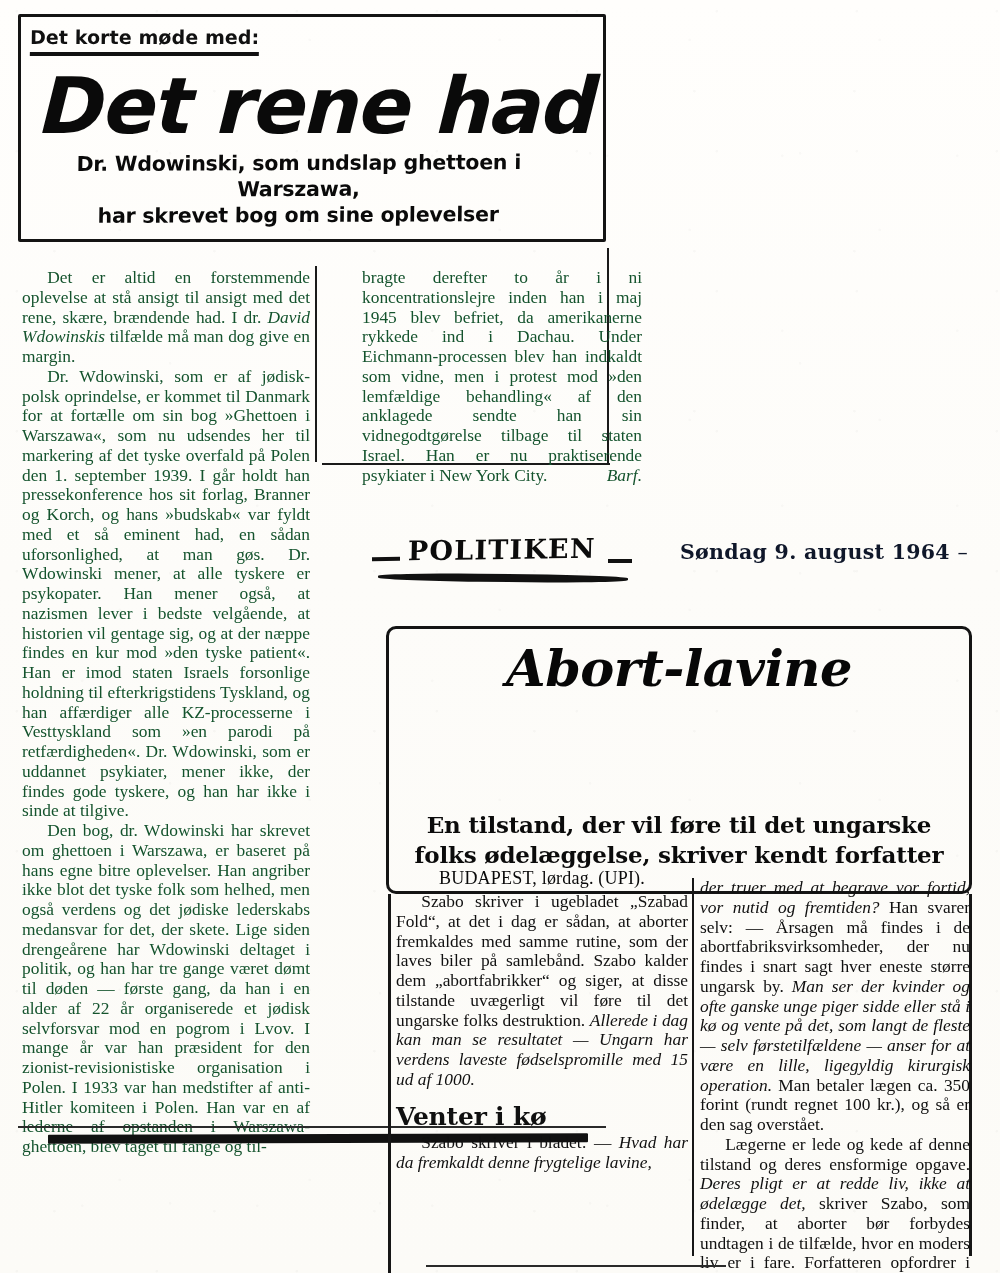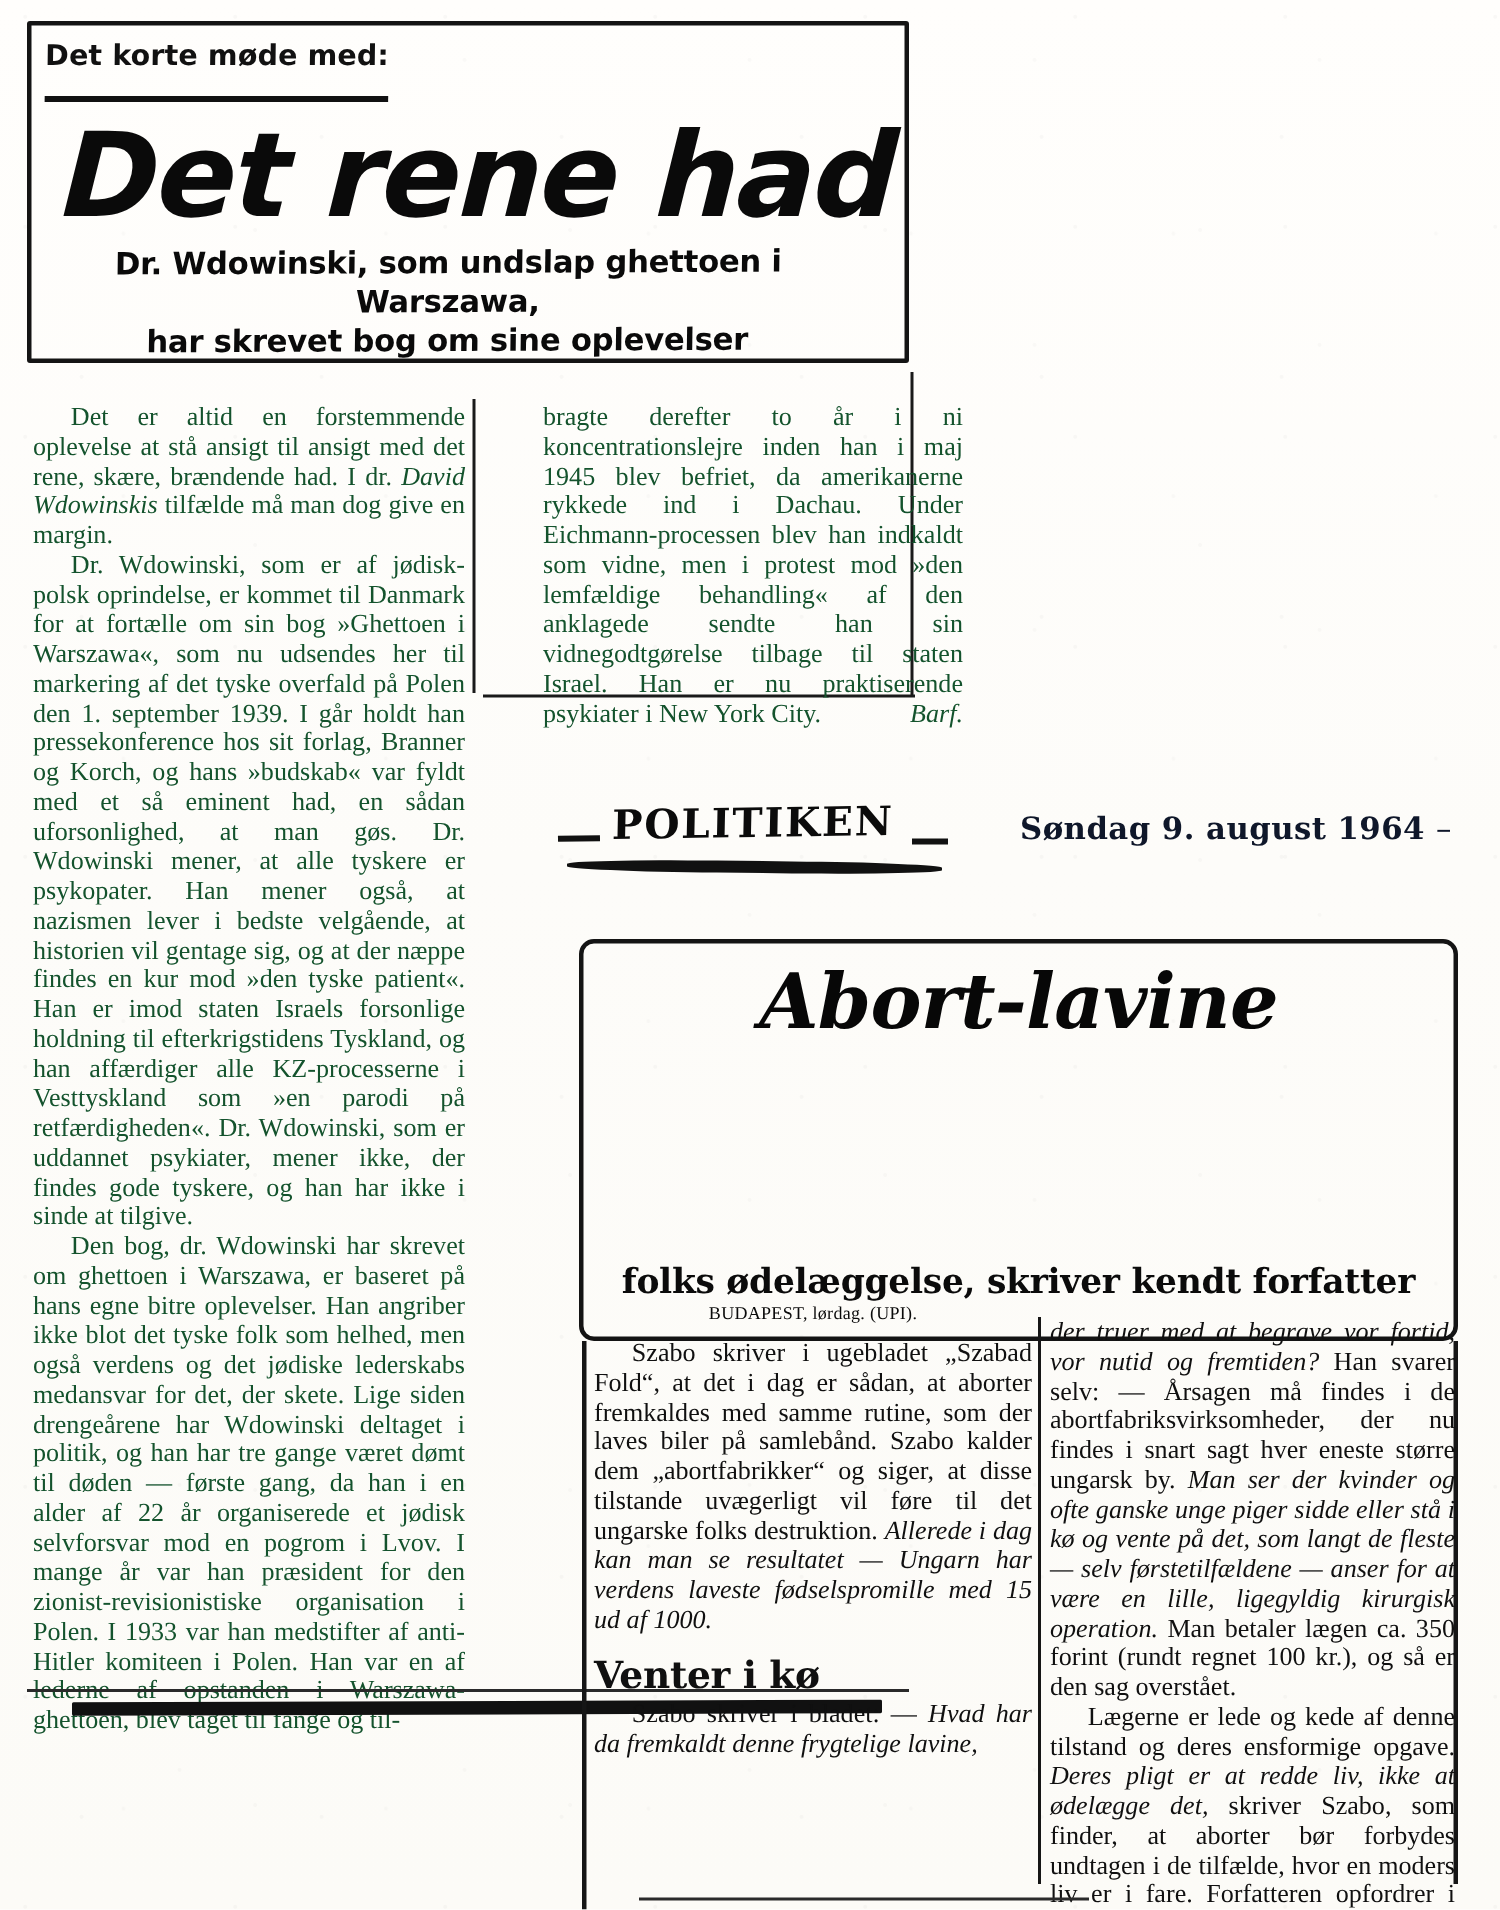--- a/index.html
+++ b/index.html
@@ -31,21 +31,21 @@
     position:absolute;left:18px;top:14px;width:588px;height:228px;
     border:3px solid #141414;
     border-radius:2px;
     box-sizing:border-box;
     background:transparent;
   }
   .hdr-inner{position:absolute;left:30px;top:26px;width:570px;}
   .kicker{
     font-family:"DejaVu Sans","Liberation Sans",sans-serif;
     font-weight:700;font-size:19px;letter-spacing:.1px;
-    color:#111;display:inline-block;padding-bottom:16px;
+    color:#111;display:inline-block;padding-bottom:4px;
     border-bottom:4px solid #111;
     transform:skewX(-0.7deg);
   }
   .main-head{
     font-family:"DejaVu Sans","Liberation Sans",sans-serif;
     font-weight:700;font-style:italic;
     font-size:78px;line-height:.98;letter-spacing:-1.5px;
     color:#0a0a0a;margin:12px 0 6px 12px;
     transform:skewX(-3deg);
   }
@@ -131,21 +131,21 @@
     font-weight:700;font-style:italic;
     font-size:51px;line-height:1.04;letter-spacing:-.5px;color:#070707;
   }
   .a2-sub{
     position:absolute;left:14px;top:190px;width:558px;text-align:center;
     font-family:"DejaVu Serif","Liberation Serif",serif;
     font-weight:700;font-size:23px;line-height:1.3;letter-spacing:-.2px;color:#0b0b0b;
   }
   .a2-dateline{
     position:absolute;left:10px;top:248px;width:292px;text-align:center;
-    font-size:12px;letter-spacing:.2px;
+    font-size:18px;letter-spacing:.2px;
   }
   .a2-col{
     position:absolute;font-size:17.4px;line-height:1.135;
     text-align:justify;color:#101010;
   }
   #a2-col-1{left:10px;top:272px;width:292px;}
   #a2-col-2{left:314px;top:258px;width:270px;}
   .a2-col p{margin:0;text-indent:1.45em;}
   .a2-col p.noind{text-indent:0;}
   .lead{font-weight:700;}
@@ -214,21 +214,21 @@
   <div class="a2-box"></div>
   <div class="a2-leftline"></div>
   <div class="a2-rightline"></div>
   <div class="a2-divider-mid"></div>
 
   <div class="a2-head">
     <span>Abort-lavine</span><br>
   </div>
 
   <div class="a2-sub">
-    <br>
+    <span>En tilstand, der vil føre til det ungarske</span><br>
     <span>folks ødelæggelse, skriver kendt forfatter</span>
   </div>
 
   <div class="a2-dateline">BUDAPEST, lørdag. (UPI).</div>
 
   <div class="a2-col" id="a2-col-1">
     <p><span>Szabo skriver i ugebladet „Szabad Fold“, at det i dag er sådan, at aborter fremkaldes med samme rutine, som der laves biler på samlebånd. Szabo kalder dem „abortfabrikker“ og siger, at disse tilstande uvægerligt vil føre til det ungarske folks destruktion. </span><i>Allerede i dag kan man se resultatet — Ungarn har verdens laveste fødselspromille med 15 ud af 1000.</i></p>
     <span class="crosshead">Venter i kø</span>
     <p class="noind"><span style="padding-left:1.45em">Szabo skriver i bladet: — </span><i>Hvad har da fremkaldt denne frygtelige lavine,</i></p>
   </div>

